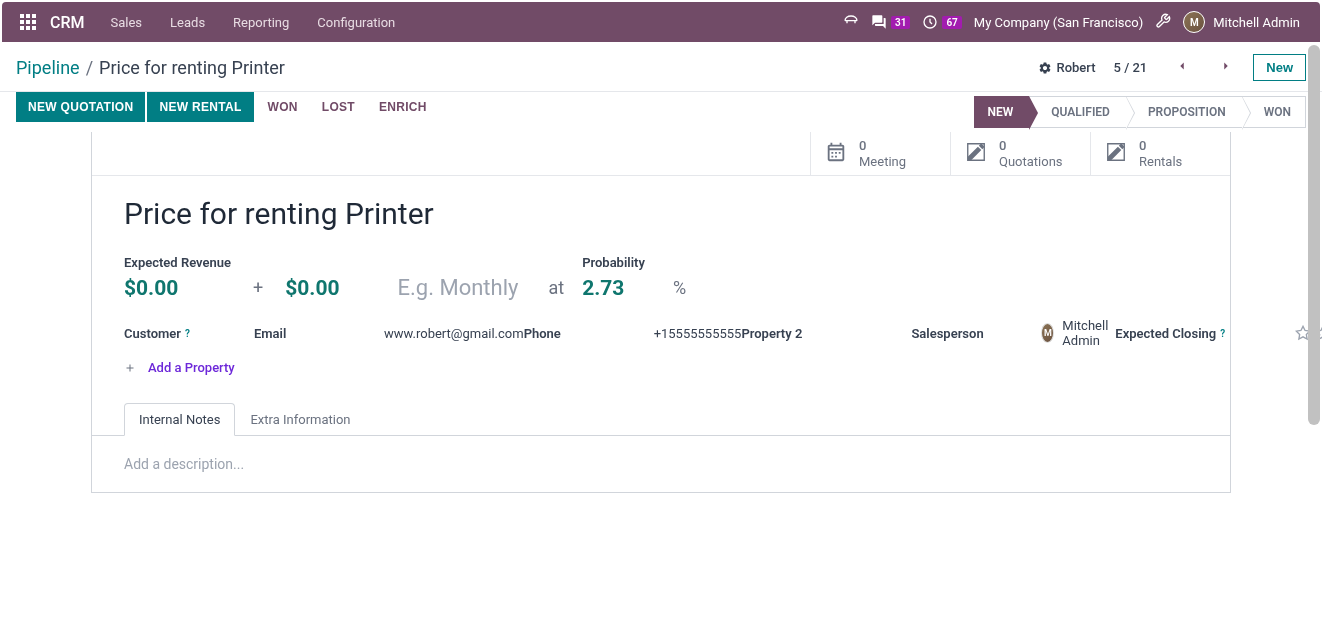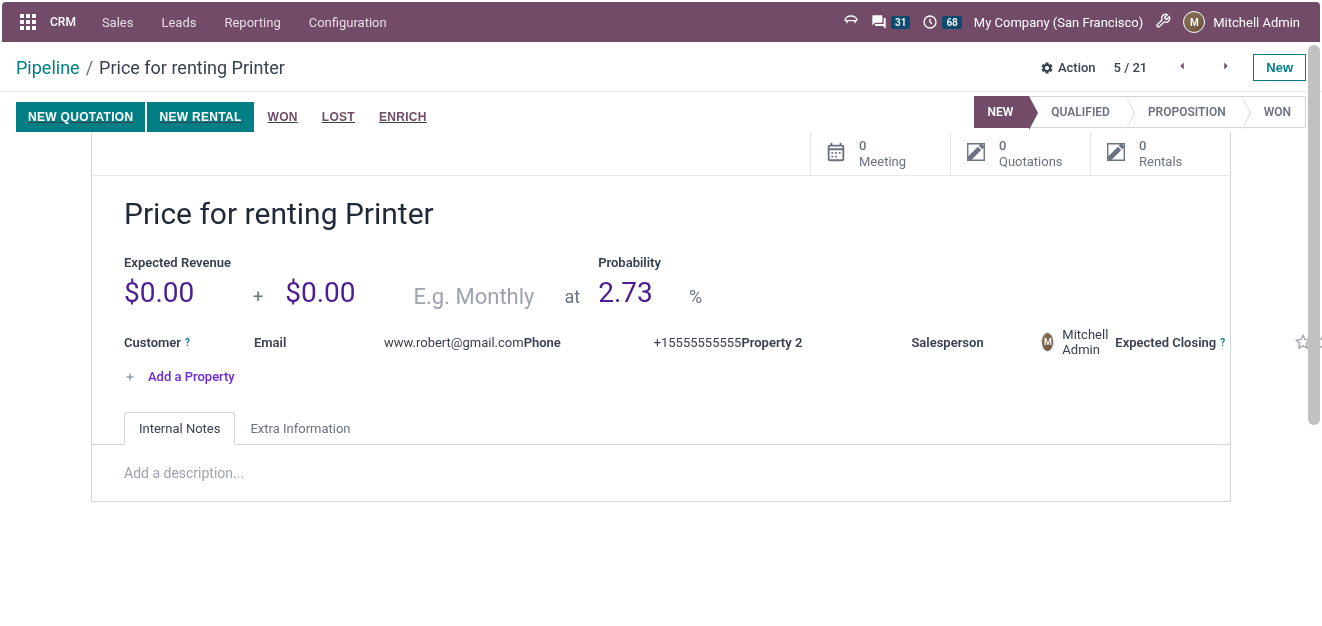--- a/index.html
+++ b/index.html
@@ -4,25 +4,25 @@
   <style>
     * { box-sizing: border-box; margin: 0; padding: 0; }
     body { font-family: -apple-system, BlinkMacSystemFont, "Segoe UI", Roboto, sans-serif; font-size: 13px; color: #374151; background: #fff; }
     
     
     .topnav { height: 40px; background: #714B67; display: flex; align-items: center; padding: 0 8px; color: #fff; border-radius: 4px 4px 0 0; margin: 2px; }
     .topnav-left { display: flex; align-items: center; gap: 0; }
     .apps-icon { width: 36px; height: 40px; display: flex; align-items: center; justify-content: center; cursor: pointer; }
     .apps-grid { display: grid; grid-template-columns: repeat(3, 4px); grid-template-rows: repeat(3, 4px); gap: 2px; }
     .apps-grid span { background: #fff; width: 4px; height: 4px; }
-    .brand { font-size: 12px; font-weight: 500; margin: 0 12px 0 4px; }
+    .brand { font-size: 16px; font-weight: 500; margin: 0 12px 0 4px; }
     .nav-item { padding: 10px 14px; cursor: pointer; font-size: 13px; color: #e8dce3; }
     .topnav-right { margin-left: auto; display: flex; align-items: center; gap: 12px; padding-right: 12px; }
     .badge-item { display: flex; align-items: center; gap: 4px; cursor: pointer; position: relative; }
-    .badge-count { background: #0c4a6e; color: #fff; font-size: 10px; padding: 1px 4px; border-radius: 2px; font-weight: 600; }
+    .badge-count { background: #a21caf; color: #fff; font-size: 10px; padding: 1px 4px; border-radius: 2px; font-weight: 600; }
     .icon-sm { width: 16px; height: 16px; }
     .company { font-size: 13px; cursor: pointer; }
     .user-area { display: flex; align-items: center; gap: 8px; cursor: pointer; }
     .avatar { width: 22px; height: 22px; border-radius: 50%; background: linear-gradient(135deg,#8B7355,#6b5240); border: 1px solid #fff; display:flex; align-items:center; justify-content:center; color:#fff; font-size:10px; font-weight:600;}
     
     
     .breadcrumb-bar { height: 48px; display: flex; align-items: center; padding: 0 16px; border-bottom: 1px solid #e5e7eb; }
     .breadcrumb { display: flex; align-items: center; font-size: 18px; gap: 6px; }
     .breadcrumb-link { color: #017E84; cursor: pointer; }
     .breadcrumb-sep { color: #6b7280; }
@@ -30,21 +30,21 @@
     .breadcrumb-right { margin-left: auto; display: flex; align-items: center; gap: 18px; }
     .action-btn { display: flex; align-items: center; gap: 4px; cursor: pointer; color: #374151; font-weight: 500; }
     .pager { display: flex; align-items: center; gap: 26px; }
     .pager-text { color: #374151; font-weight: 500; }
     .pager-arrow { cursor: pointer; color: #714B67; padding: 2px; }
     .pager-arrow svg { width: 14px; height: 14px; }
     .new-btn { border: 1px solid #017E84; color: #017E84; background: #fff; padding: 5px 12px; cursor: pointer; font-weight: 600; font-size: 13px;}
     
     
     .action-bar { height: 40px; display: flex; align-items: stretch; padding: 0 16px; border-bottom: 0; }
-    .action-left { display: flex; align-items: flex-end; text-decoration: underline; }
+    .action-left { display: flex; align-items: flex-start; }
     .btn-primary { background: #017E84; color: #fff; border: none; padding: 8px 12px; font-size: 12px; font-weight: 700; cursor: pointer; margin-right: 2px; letter-spacing: 0.3px;}
     .btn-link { background: none; border: none; color: #714B67; font-size: 12px; font-weight: 700; padding: 8px 12px; cursor: pointer; letter-spacing: 0.3px;}
     .stage-bar { margin-left: auto; display: flex; align-items: stretch; }
     .stage { display: flex; align-items: center; padding: 0 16px 0 22px; font-size: 12px; font-weight: 600; color: #6b7280; position: relative; cursor: pointer; height: 32px; margin-top:4px; border-top:1px solid #d1d5db; border-bottom:1px solid #d1d5db;}
     .stage:first-child { padding-left: 14px; }
     .stage::after { content: ""; position: absolute; right: -8px; top: 0; width: 0; height: 0; border-top: 16px solid transparent; border-bottom: 16px solid transparent; border-left: 8px solid #fff; z-index: 2; }
     .stage::before { content: ""; position: absolute; right: -9px; top: -1px; width: 0; height: 0; border-top: 17px solid transparent; border-bottom: 17px solid transparent; border-left: 9px solid #d1d5db; z-index: 1; }
     .stage.active { background: #714B67; color: #fff; border-color: #714B67;}
     .stage.active::after { border-left-color: #714B67; }
     .stage.active::before { border-left-color: #714B67; }
@@ -61,21 +61,21 @@
     .stat-text { display: flex; flex-direction: column; line-height: 1.2; }
     .stat-num { font-size: 13px; font-weight: 500; }
     .stat-label { font-size: 13px; }
     
     .sheet-body { padding: 20px 32px 8px; }
     .title { font-size: 30px; font-weight: 400; color: #1f2937; margin-bottom: 24px; }
     
     .rev-row { display: flex; align-items: flex-end; gap: 18px; margin-bottom: 16px;}
     .rev-group { display: flex; flex-direction: column; }
     .label { font-size: 13px; font-weight: 600; color: #374151; margin-bottom: 6px; }
-    .big-val { font-size: 28px; color: #4c1d95; }
+    .big-val { font-size: 21px; color: #0f766e; font-weight: bold; }
     .rev-plus { font-size: 18px; color: #6b7280; padding-bottom: 2px; margin: 0 4px;}
     .placeholder-big { font-size: 22px; color: #9ca3af; }
     .at-label { font-size: 18px; color: #6b7280; padding-bottom: 2px;}
     .pct { font-size: 18px; color: #6b7280; padding-bottom: 2px; margin-left: 10px;}
     
     .form-grid { display: grid; grid-template-columns: 1fr 1fr; gap: 0 40px; }
     .form-col { display: flex; flex-direction: row; }
     .form-row { display: flex; align-items: center; min-height: 34px; }
     .form-label { width: 130px; font-size: 13px; font-weight: 600; color: #374151; display: flex; align-items: center; gap: 4px;}
     .help-q { color: #017E84; font-size: 10px; font-weight: 600; cursor: help; vertical-align: super; }
@@ -133,21 +133,21 @@
       <svg class="icon-sm" viewBox="0 0 24 24" fill="#fff">
           <path d="M21 6h-2v9H6v2c0 .55.45 1 1 1h11l4 4V7c0-.55-.45-1-1-1zm-4 6V3c0-.55-.45-1-1-1H3c-.55 0-1 .45-1 1v14l4-4h10c.55 0 1-.45 1-1z"></path>
         </svg>
       <span class="badge-count">31</span>
     </div>
     <div class="badge-item">
       <svg class="icon-sm" viewBox="0 0 24 24" fill="none" stroke="#fff" stroke-width="2">
           <circle cx="12" cy="12" r="9"></circle>
           <path d="M12 7v5l3 3"></path>
         </svg>
-      <span class="badge-count">68</span>
+      <span class="badge-count">67</span>
     </div>
     <div class="company">My Company (San Francisco)</div>
     <div>
       <svg class="icon-sm" viewBox="0 0 24 24" fill="none" stroke="#fff" stroke-width="2">
           <path d="M14.7 6.3a1 1 0 000 1.4l1.6 1.6a1 1 0 001.4 0l3.77-3.77a6 6 0 01-7.94 7.94l-6.91 6.91a2.12 2.12 0 01-3-3l6.91-6.91a6 6 0 017.94-7.94l-3.76 3.76z"></path>
         </svg>
     </div>
     <div class="user-area">
       <div class="avatar">
           <span>M</span>
@@ -161,21 +161,21 @@
   <div class="breadcrumb">
     <span class="breadcrumb-link">Pipeline</span>
     <span class="breadcrumb-sep">/</span>
     <span class="breadcrumb-current">Price for renting Printer</span>
   </div>
   <div class="breadcrumb-right">
     <div class="action-btn">
       <svg width="14" height="14" viewBox="0 0 24 24" fill="#374151">
           <path d="M19.14 12.94c.04-.3.06-.61.06-.94 0-.32-.02-.64-.07-.94l2.03-1.58a.49.49 0 00.12-.61l-1.92-3.32a.49.49 0 00-.59-.22l-2.39.96c-.5-.38-1.03-.7-1.62-.94l-.36-2.54a.484.484 0 00-.48-.41h-3.84c-.24 0-.43.17-.47.41l-.36 2.54c-.59.24-1.13.57-1.62.94l-2.39-.96c-.22-.08-.47 0-.59.22L2.74 8.87c-.12.21-.08.47.12.61l2.03 1.58c-.05.3-.09.63-.09.94s.02.64.07.94l-2.03 1.58a.49.49 0 00-.12.61l1.92 3.32c.12.22.37.29.59.22l2.39-.96c.5.38 1.03.7 1.62.94l.36 2.54c.05.24.24.41.48.41h3.84c.24 0 .44-.17.47-.41l.36-2.54c.59-.24 1.13-.56 1.62-.94l2.39.96c.22.08.47 0 .59-.22l1.92-3.32c.12-.22.07-.47-.12-.61l-2.01-1.58zM12 15.6c-1.98 0-3.6-1.62-3.6-3.6s1.62-3.6 3.6-3.6 3.6 1.62 3.6 3.6-1.62 3.6-3.6 3.6z"></path>
         </svg>
-      <span>Action</span>
+      <span>Robert</span>
     </div>
     <div class="pager">
       <span class="pager-text">5 / 21</span>
       <span class="pager-arrow"><svg viewBox="0 0 24 24" fill="#714B67">
             <path d="M15 18l-6-6 6-6v12z"></path>
           </svg></span>
       <span class="pager-arrow"><svg viewBox="0 0 24 24" fill="#714B67">
             <path d="M9 6l6 6-6 6V6z"></path>
           </svg></span>
     </div>

